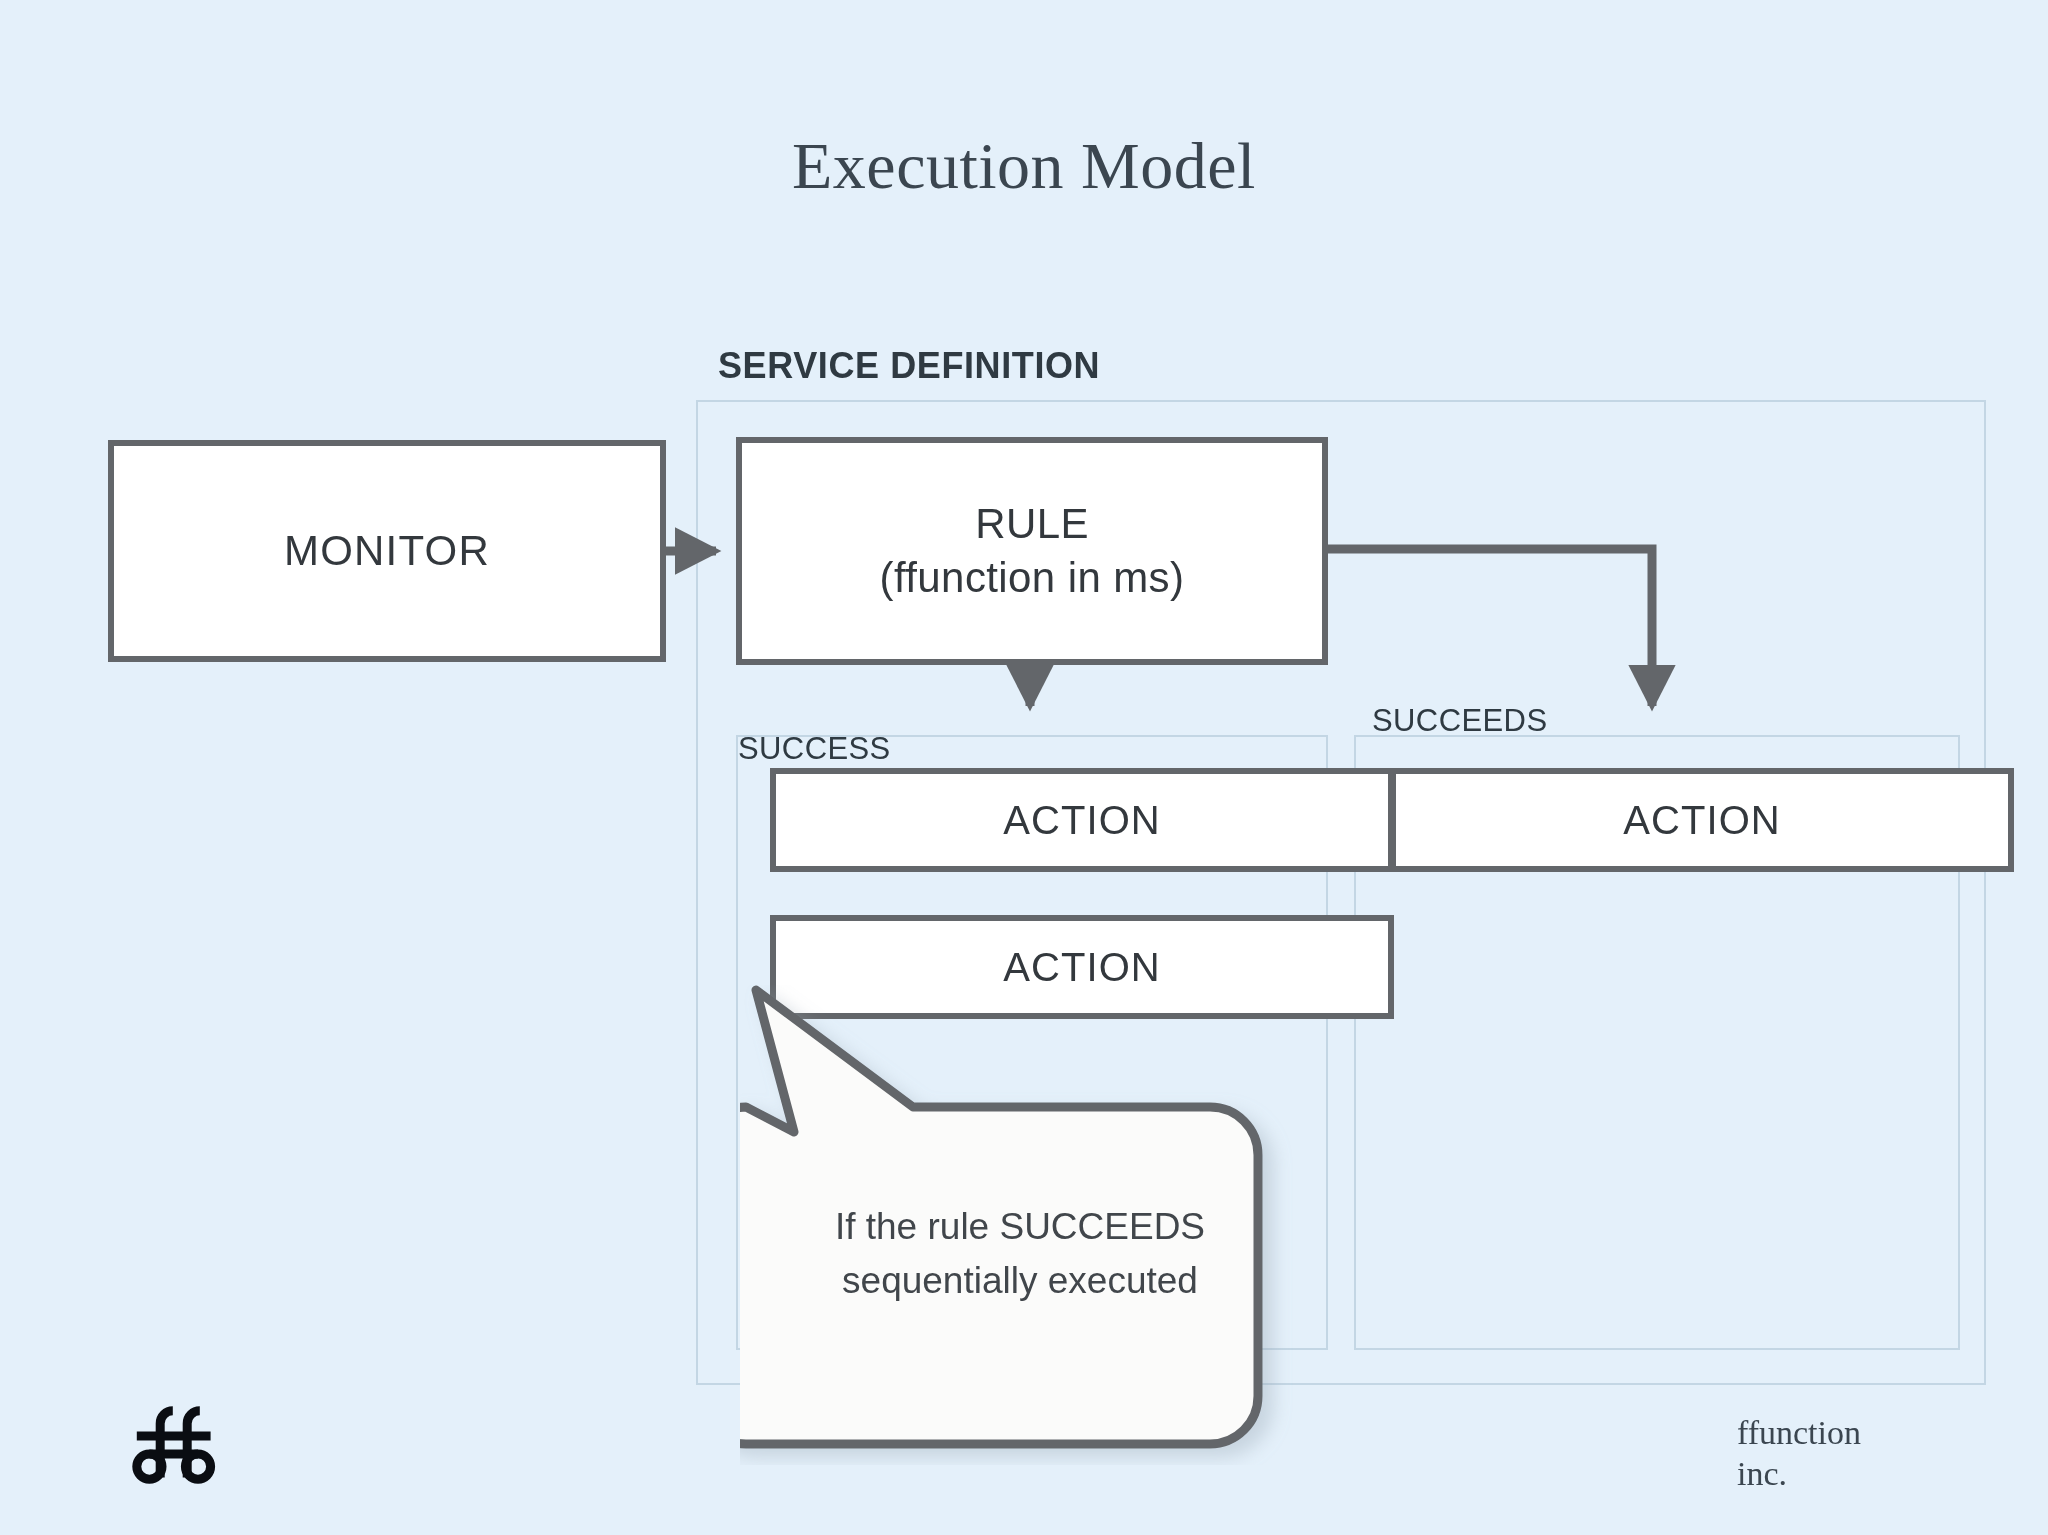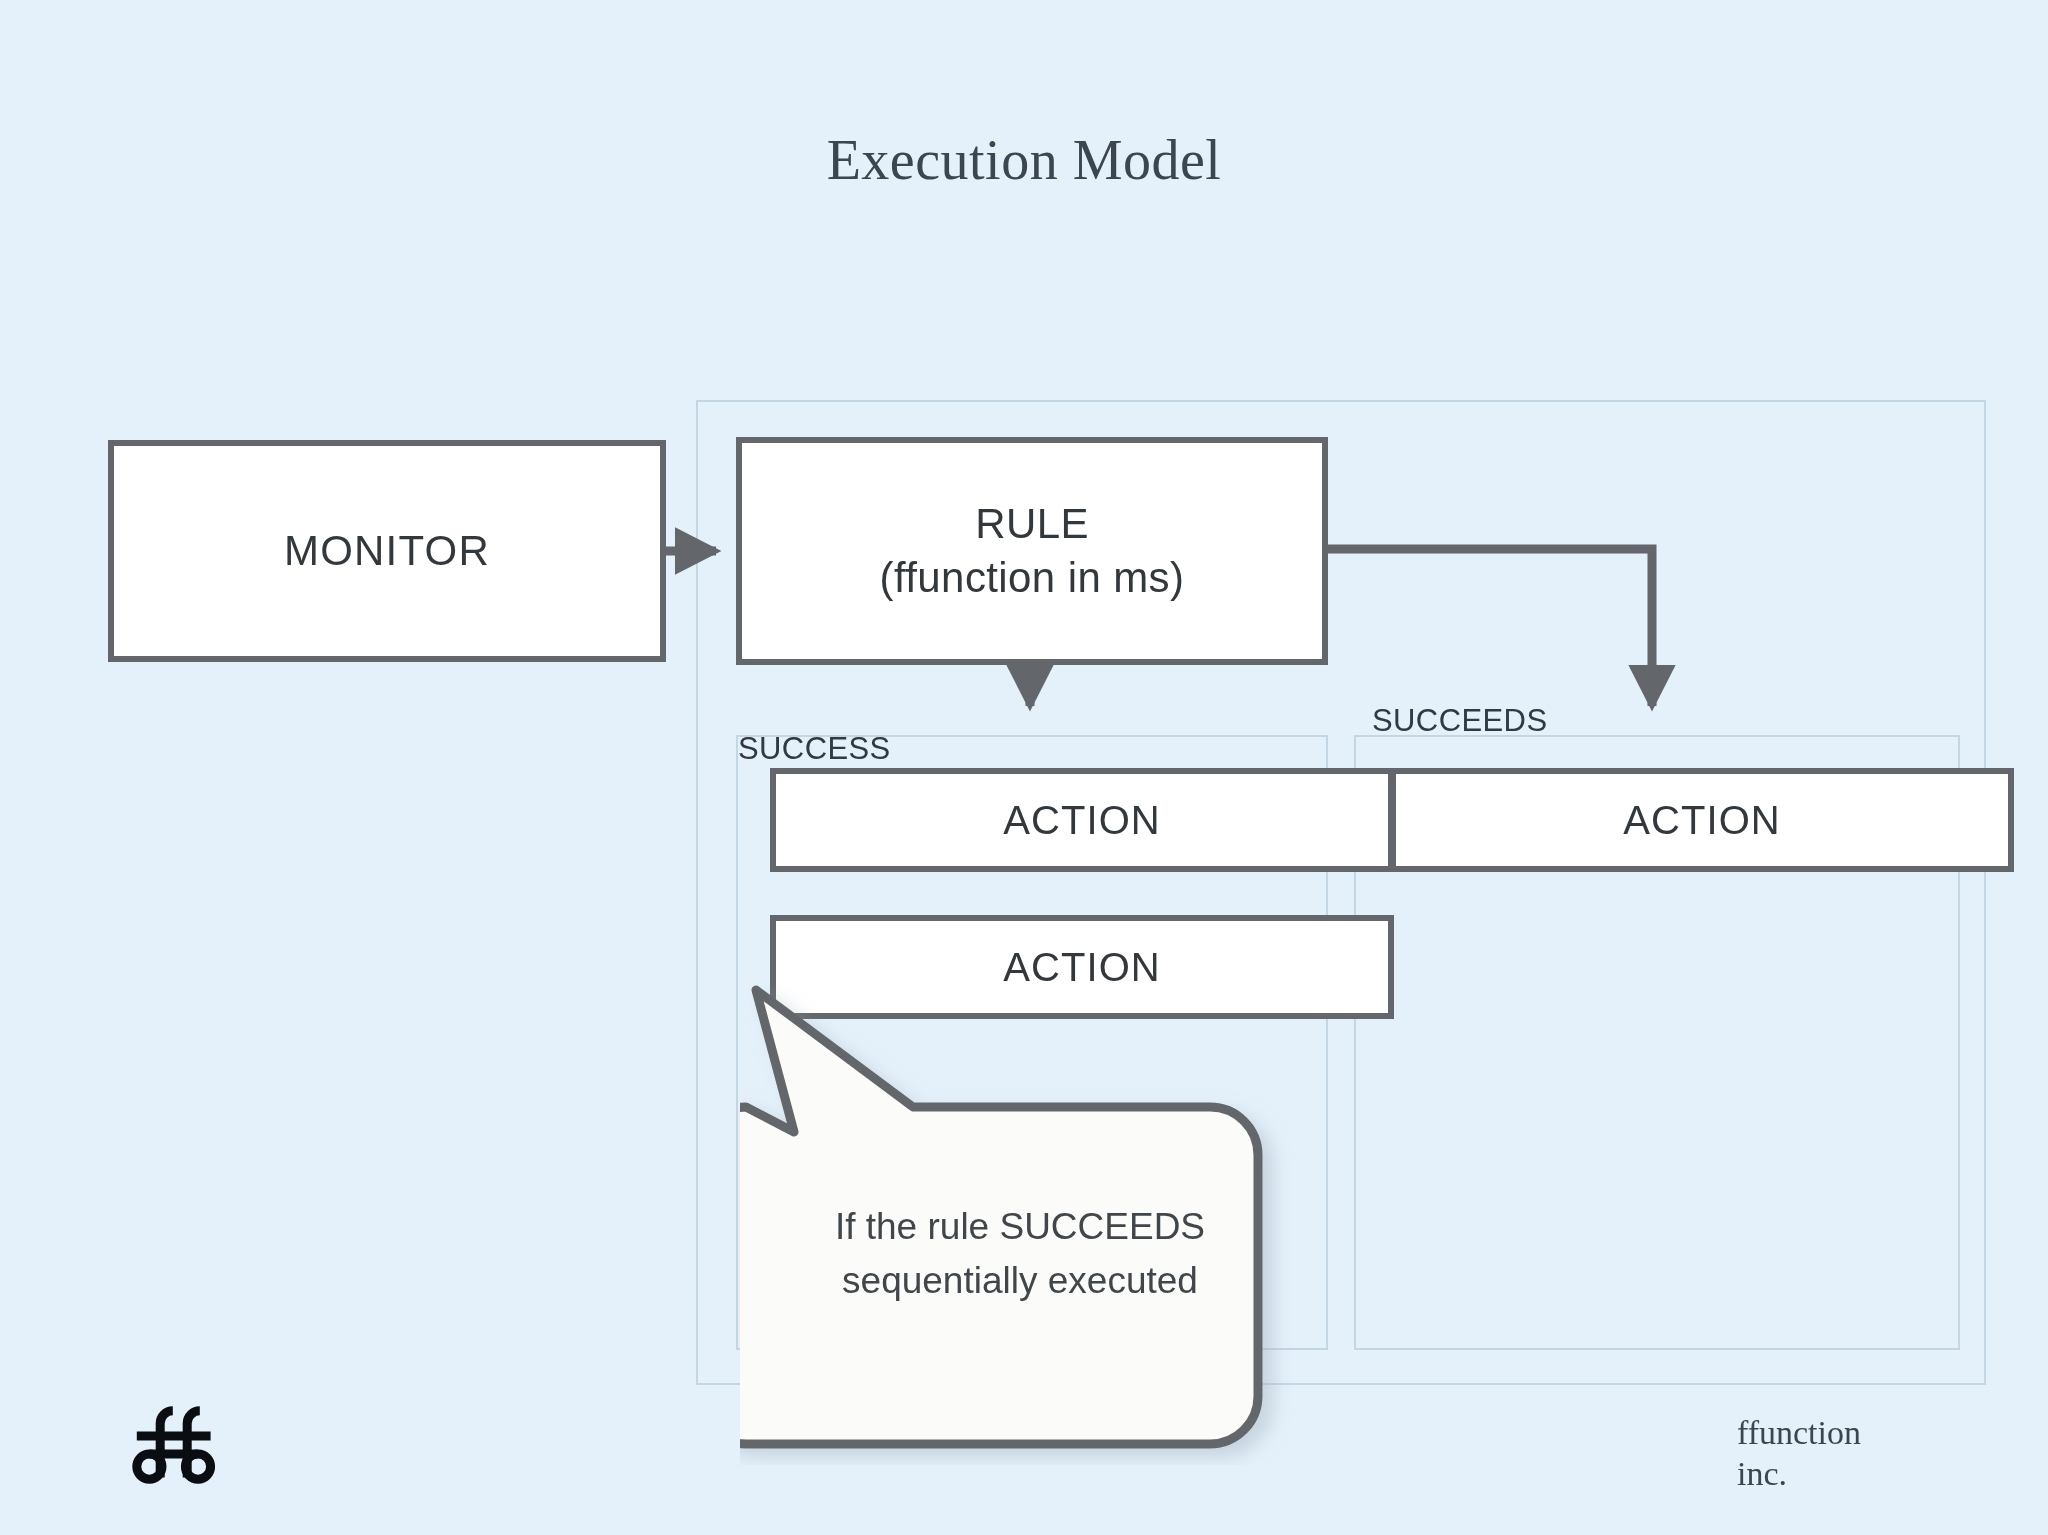--- a/index.html
+++ b/index.html
@@ -22,21 +22,21 @@
   }
 
   
   .title {
     position: absolute;
     left: 0;
     top: 128px;
     width: 2048px;
     text-align: center;
     font-family: "Liberation Serif", serif;
-    font-size: 56px;
+    font-size: 66px;
     font-weight: 400;
     color: #3b4650;
     letter-spacing: 0.5px;
     white-space: nowrap;
   }
 
   
   .group-label {
     position: absolute;
     font-family: "Liberation Sans", sans-serif;
@@ -182,20 +182,21 @@
     white-space: nowrap;
   }
 </style>
 </head>
 <body>
 
 <div id="stage">
 
   <div class="title">Execution Model</div>
 
+  <div class="group-label label-service">SERVICE DEFINITION</div>
   <div class="group-label label-success">SUCCESS</div>
   <div class="group-label label-failure">SUCCEEDS</div>
 
   <div class="container-box service-container"></div>
   <div class="container-box success-container"></div>
   <div class="container-box failure-container"></div>
 
   <svg id="connectors" viewBox="0 0 2048 1535">
     <defs>
       <marker id="arrowhead" markerWidth="6" markerHeight="6" refX="4.6" refY="3" orient="auto" markerUnits="strokeWidth">

